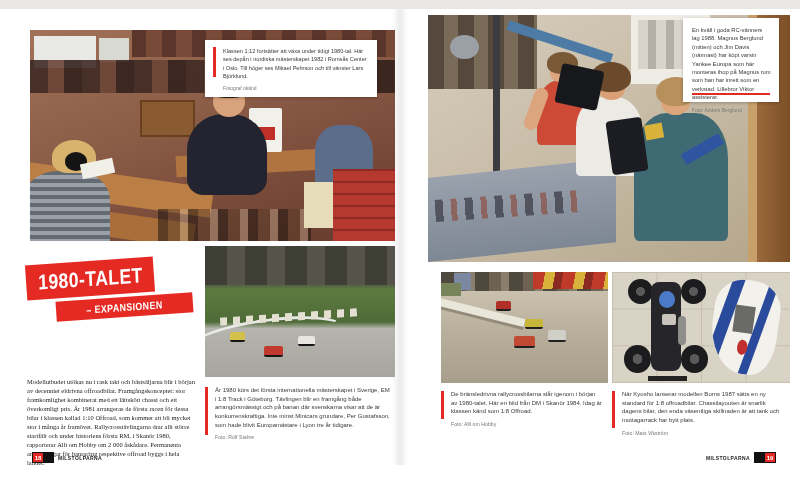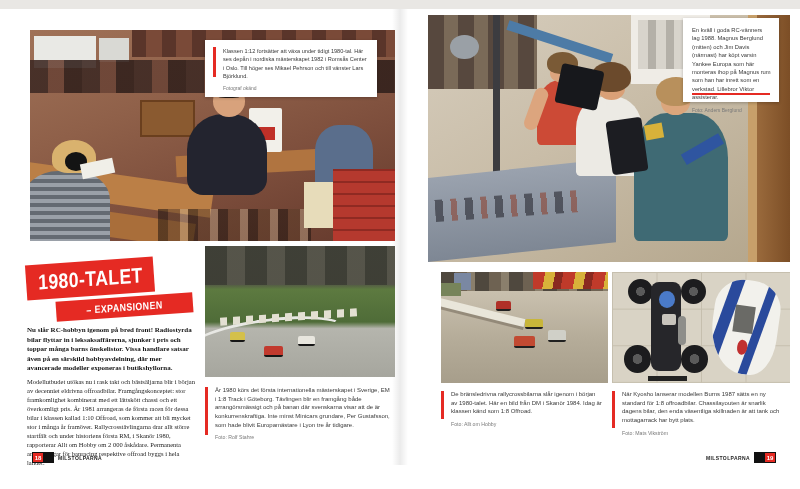--- a/index.html
+++ b/index.html
@@ -214,21 +214,20 @@
       </div>
     </div>
 
     <div class="banner banner-title">
       <span>1980-TALET</span>
     </div>
     <div class="banner banner-sub">
       <span>– EXPANSIONEN</span>
     </div>
 
-    <p class="intro">Nu slår RC-hobbyn igenom på bred front! Radiostyrda bilar flyttar in i leksaksaffärerna, sjunker i pris och toppar många barns önskelistor. Vissa handlare satsar även på en särskild hobbyavdelning, där mer avancerade modeller exponeras i butikshyllorna.</p>
     <p class="bodytext">Modellutbudet utökas nu i rask takt och bästsäljarna blir i början av decenniet eldrivna offroadbilar. Framgångskonceptet: stor framkomlighet kombinerat med ett lättskött chassi och ett överkomligt pris. År 1981 arrangeras de första racen för dessa bilar i klassen kallad 1:10 Offroad, som kommer att bli mycket stor i många år framöver. Rallycrosstävlingarna drar allt större startfält och under historiens första RM, i Skanör 1980, rapporterar Allt om Hobby om 2 000 åskådare. Permanenta anläggningar för banracing respektive offroad byggs i hela landet.</p>
 
     <div class="photo p2">
       <div class="trees"></div>
       <div class="curve"></div>
       <div class="bales"></div>
       <div class="car car1"></div>
       <div class="car car2"></div>
       <div class="car car3"></div>
     </div>

